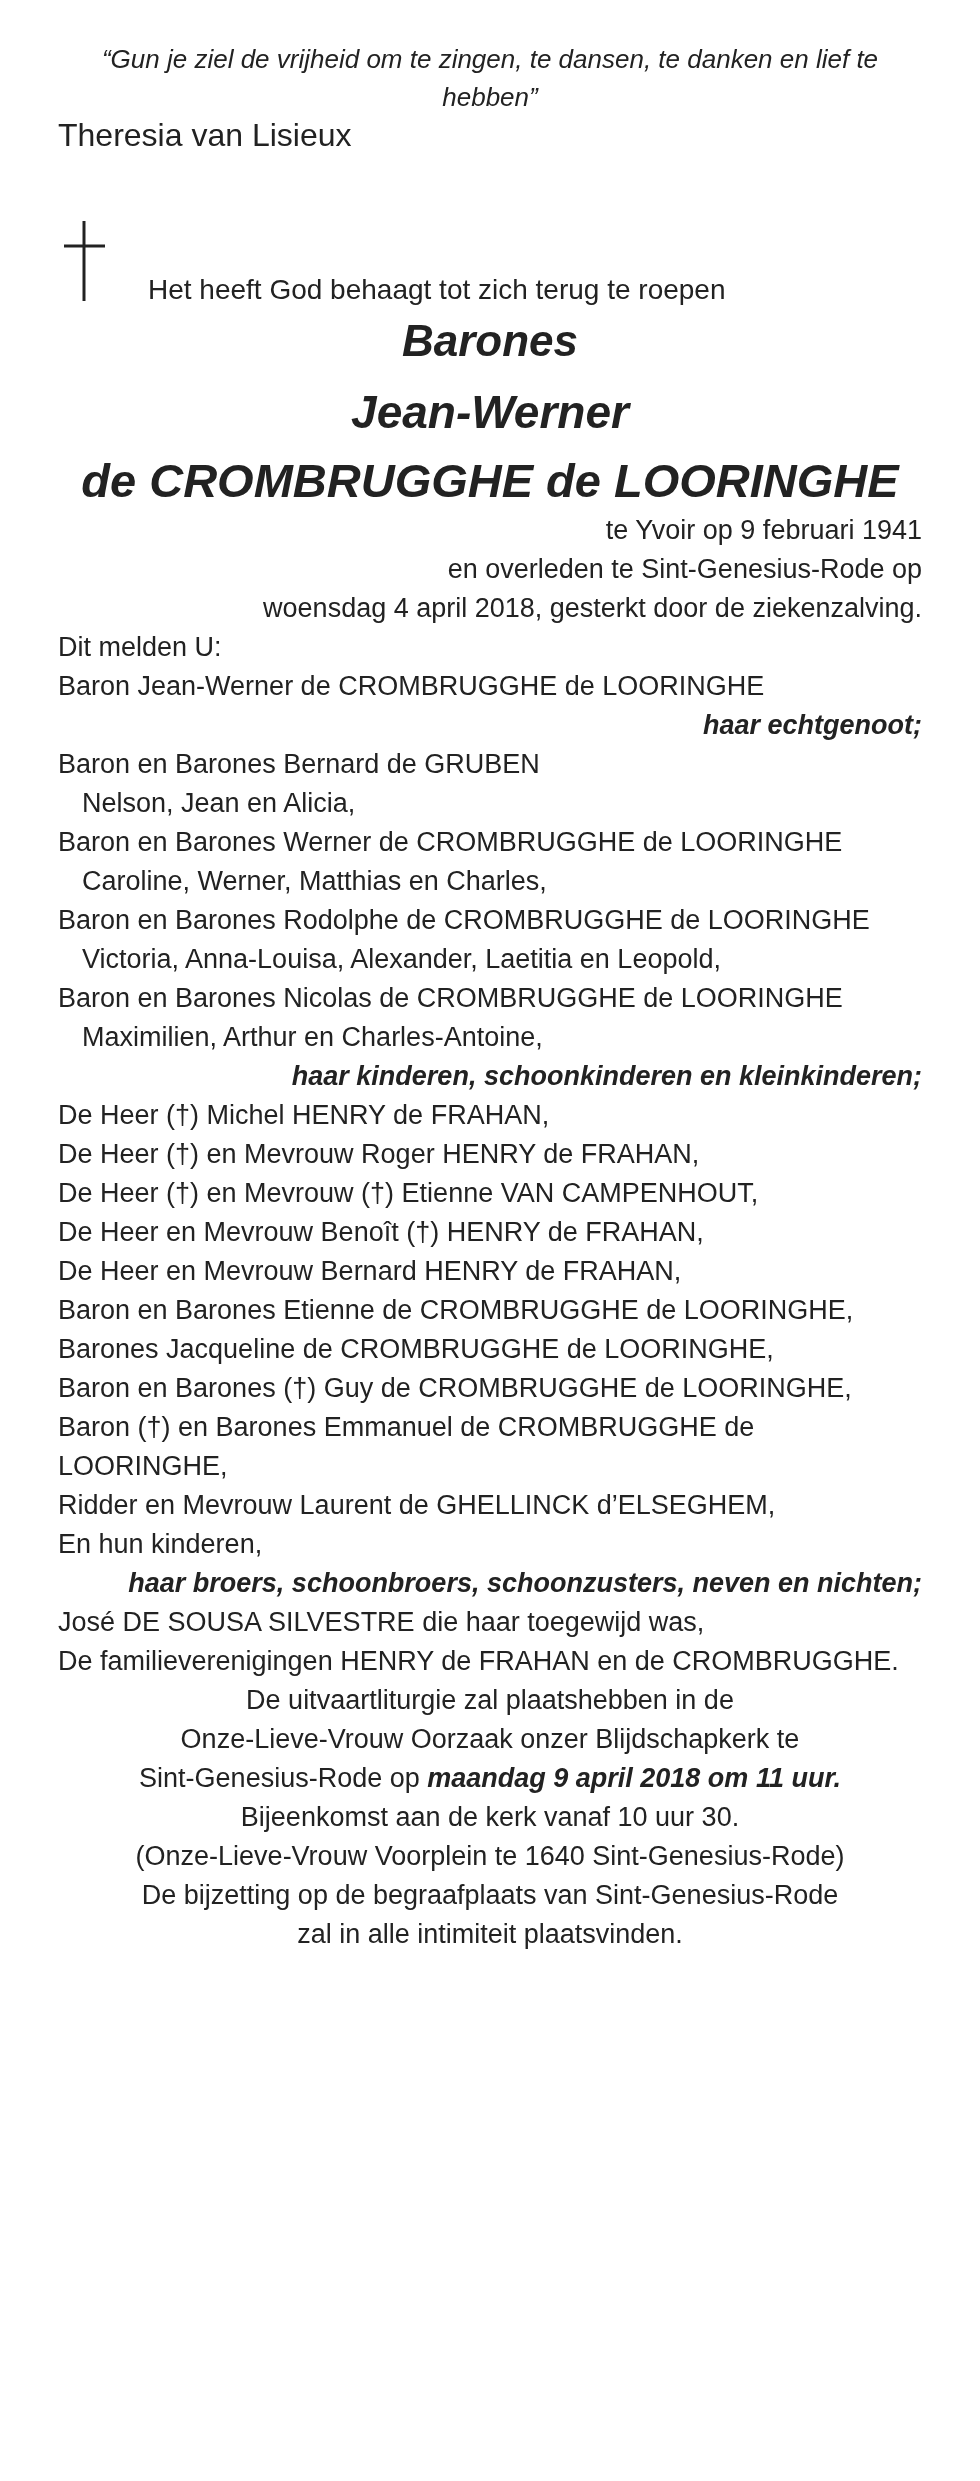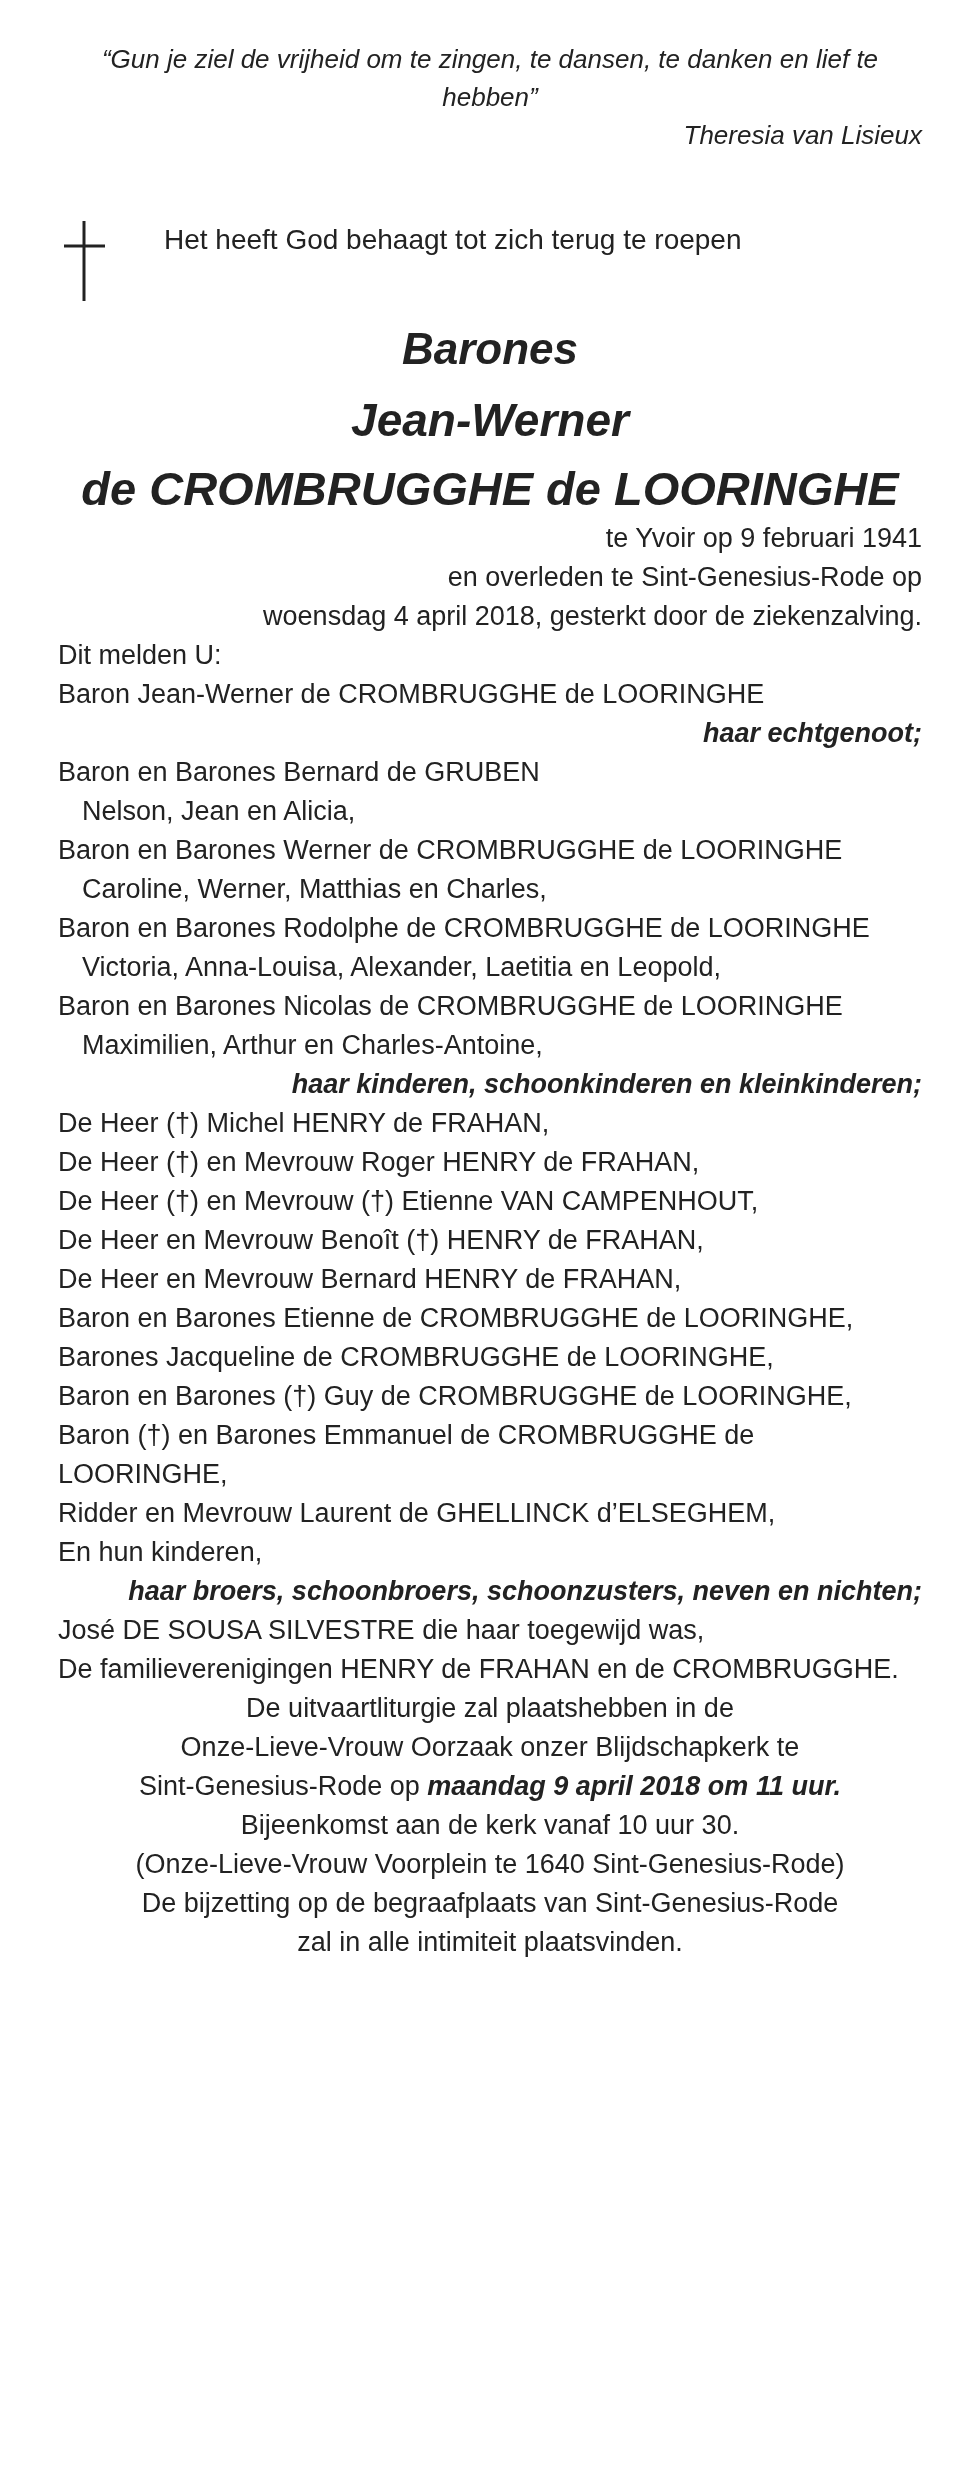--- a/index.html
+++ b/index.html
@@ -10,22 +10,22 @@
     background: #ffffff;
     color: #222222;
     font-family: "Liberation Sans", sans-serif;
     font-size: 27px;
     line-height: 39px;
     box-sizing: border-box;
     padding: 40px 58px 0 58px;
     overflow: hidden;
   }
   .quote-block { text-align: center; font-style: italic; font-size: 26px; line-height: 38px; }
-  .quote-author { text-align: right; font-style: italic; font-size: 26px; line-height: 38px; }
-  .cross-row { display: flex; gap: 56px; margin: 66px 0 8px 4px; }
+  .quote-author { text-align: left; font-size: 32px; line-height: 38px; }
+  .cross-row { display: flex; align-items: flex-end; gap: 40px; margin: 66px 0 0 4px; }
   .cross-wrap { flex: 0 0 auto; }
   .intro-line { font-size: 28px; padding-bottom: 4px; }
   .headings { text-align: center; }
   .h-title  { font-size: 44px; line-height: 56px; font-weight: bold; font-style: italic; }
   .h-name   { font-size: 46px; line-height: 58px; font-weight: bold; font-style: italic; margin-top: 14px; }
   .h-family { font-size: 47px; line-height: 60px; font-weight: bold; font-style: italic; margin-top: 10px; }
   .h-maiden { font-size: 33px; line-height: 46px; font-weight: bold; font-style: italic; margin-top: 22px; }
   .center { text-align: center; }
   .dates-block { text-align: right; }
   .block { }

